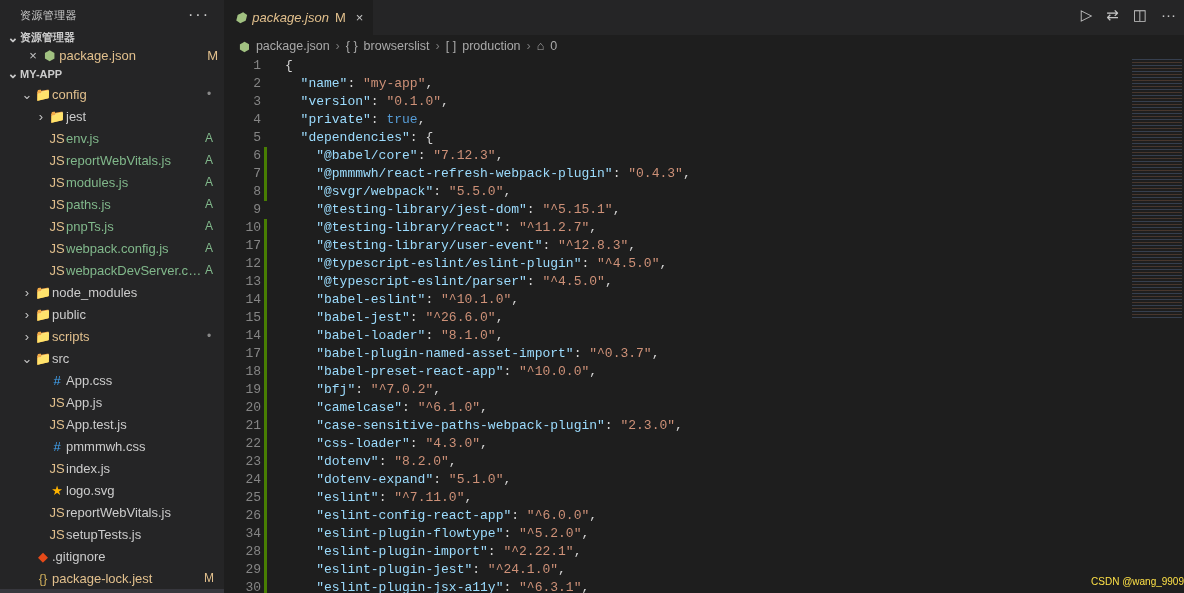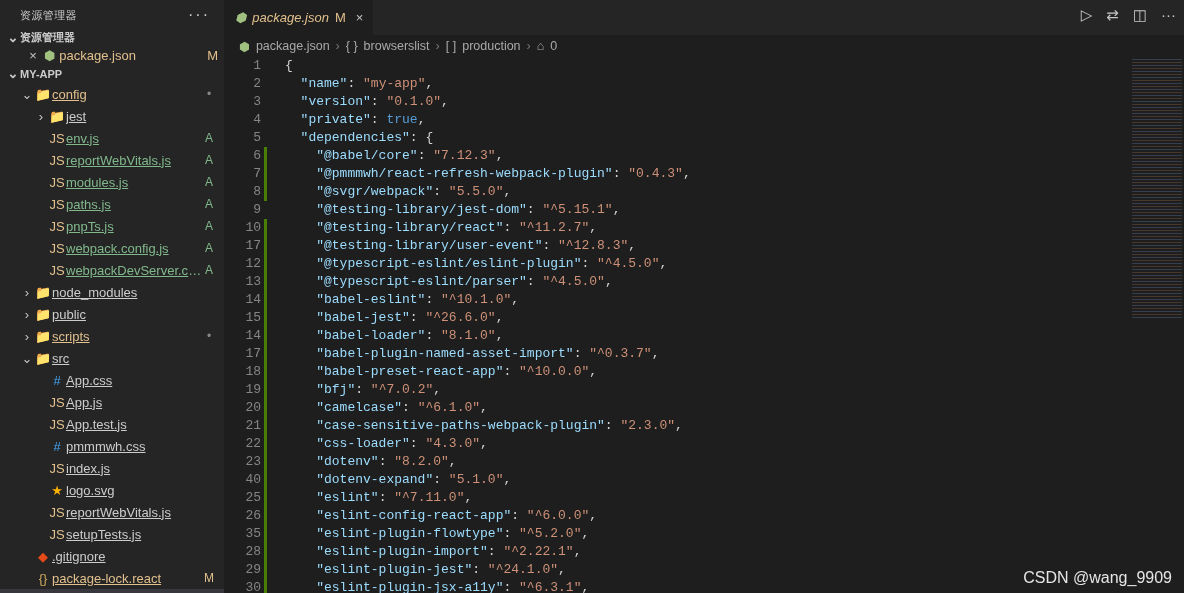--- a/index.html
+++ b/index.html
@@ -52,21 +52,21 @@
   align-items: center;
   height: 22px;
   padding-right: 8px;
   font-size: 13px;
   cursor: pointer;
   position: relative;
 }
 .tree-row.selected { background: #37373d; }
 .tree-row .chev { width: 14px; font-size: 13px; text-align: center; color: #c5c5c5; }
 .tree-row .icon { width: 18px; text-align: center; font-size: 13px; }
-.tree-row .label { flex: 1; white-space: nowrap; overflow: hidden; text-overflow: ellipsis; text-decoration: underline; }
+.tree-row .label { flex: 1; white-space: nowrap; overflow: hidden; text-overflow: ellipsis; }
 .tree-row .status { width: 14px; text-align: center; font-size: 12px; }
 .status-M { color: #e2c08d; }
 .status-A { color: #81b88b; }
 .status-dot { color: #888; font-size: 16px; line-height: 0; }
 .label.modified { color: #e2c08d; }
 .label.added { color: #81b88b; }
 .icon-folder { color: #c09553; }
 .icon-folder-blue { color: #3794ff; }
 .icon-folder-green { color: #43a047; }
 .icon-folder-teal { color: #26a69a; }
@@ -164,24 +164,24 @@
   height: 260px;
   background: repeating-linear-gradient(
     to bottom,
     #4a5a76 0 1px, transparent 1px 3px,
     #6a4a3a 3px 4px, transparent 4px 6px
   );
   opacity: 0.55;
 }
 .watermark {
   position: absolute;
-  right: 12px;
+  right: 0;
   bottom: 6px;
-  color: #e5e5e5;
-  font-size: 16px;
+  color: #fde047;
+  font-size: 10px;
 }
 </style>
 </head>
 <body>
 
 <div class="sidebar">
   <div class="sidebar-header">
     <span>资源管理器</span>
     <span class="dots-icon">···</span>
   </div>
@@ -334,21 +334,21 @@
       </div>
       <div class="tree-row" style="padding-left: 20px;">
         <span class="chev"></span>
         <span class="icon icon-git">◆</span>
         <span class="label ">.gitignore</span>
         <span class="status"></span>
       </div>
       <div class="tree-row" style="padding-left: 20px;">
         <span class="chev"></span>
         <span class="icon icon-json">{}</span>
-        <span class="label modified">package-lock.react</span>
+        <span class="label modified">package-lock.jest</span>
         <span class="status status-M">M</span>
       </div>
       <div class="tree-row selected" style="padding-left: 20px;">
         <span class="chev"></span>
         <span class="icon icon-json-green">⬢</span>
         <span class="label modified">package.json</span>
       </div>
     </div>
 </div>
 
@@ -400,24 +400,24 @@
         <div class="gutter-line changed">14</div>
         <div class="gutter-line changed">15</div>
         <div class="gutter-line changed">14</div>
         <div class="gutter-line changed">17</div>
         <div class="gutter-line changed">18</div>
         <div class="gutter-line changed">19</div>
         <div class="gutter-line changed">20</div>
         <div class="gutter-line changed">21</div>
         <div class="gutter-line changed">22</div>
         <div class="gutter-line changed">23</div>
-        <div class="gutter-line changed">40</div>
+        <div class="gutter-line changed">24</div>
         <div class="gutter-line changed">25</div>
         <div class="gutter-line changed">26</div>
-        <div class="gutter-line changed">35</div>
+        <div class="gutter-line changed">34</div>
         <div class="gutter-line changed">28</div>
         <div class="gutter-line changed">29</div>
         <div class="gutter-line changed">30</div>
       </div>
     <div class="code" id="code"><div><span class="tok-brace">{</span></div><div><span class="tok-key">  "name"</span><span class="tok-punc">: </span><span class="tok-str">"my-app"</span><span class="tok-punc">,</span></div><div><span class="tok-key">  "version"</span><span class="tok-punc">: </span><span class="tok-str">"0.1.0"</span><span class="tok-punc">,</span></div><div><span class="tok-key">  "private"</span><span class="tok-punc">: </span><span class="tok-bool">true</span><span class="tok-punc">,</span></div><div><span class="tok-key">  "dependencies"</span><span class="tok-punc">: </span><span class="tok-brace">{</span></div><div><span class="tok-key">    "@babel/core"</span><span class="tok-punc">: </span><span class="tok-str">"7.12.3"</span><span class="tok-punc">,</span></div><div><span class="tok-key">    "@pmmmwh/react-refresh-webpack-plugin"</span><span class="tok-punc">: </span><span class="tok-str">"0.4.3"</span><span class="tok-punc">,</span></div><div><span class="tok-key">    "@svgr/webpack"</span><span class="tok-punc">: </span><span class="tok-str">"5.5.0"</span><span class="tok-punc">,</span></div><div><span class="tok-key">    "@testing-library/jest-dom"</span><span class="tok-punc">: </span><span class="tok-str">"^5.15.1"</span><span class="tok-punc">,</span></div><div><span class="tok-key">    "@testing-library/react"</span><span class="tok-punc">: </span><span class="tok-str">"^11.2.7"</span><span class="tok-punc">,</span></div><div><span class="tok-key">    "@testing-library/user-event"</span><span class="tok-punc">: </span><span class="tok-str">"^12.8.3"</span><span class="tok-punc">,</span></div><div><span class="tok-key">    "@typescript-eslint/eslint-plugin"</span><span class="tok-punc">: </span><span class="tok-str">"^4.5.0"</span><span class="tok-punc">,</span></div><div><span class="tok-key">    "@typescript-eslint/parser"</span><span class="tok-punc">: </span><span class="tok-str">"^4.5.0"</span><span class="tok-punc">,</span></div><div><span class="tok-key">    "babel-eslint"</span><span class="tok-punc">: </span><span class="tok-str">"^10.1.0"</span><span class="tok-punc">,</span></div><div><span class="tok-key">    "babel-jest"</span><span class="tok-punc">: </span><span class="tok-str">"^26.6.0"</span><span class="tok-punc">,</span></div><div><span class="tok-key">    "babel-loader"</span><span class="tok-punc">: </span><span class="tok-str">"8.1.0"</span><span class="tok-punc">,</span></div><div><span class="tok-key">    "babel-plugin-named-asset-import"</span><span class="tok-punc">: </span><span class="tok-str">"^0.3.7"</span><span class="tok-punc">,</span></div><div><span class="tok-key">    "babel-preset-react-app"</span><span class="tok-punc">: </span><span class="tok-str">"^10.0.0"</span><span class="tok-punc">,</span></div><div><span class="tok-key">    "bfj"</span><span class="tok-punc">: </span><span class="tok-str">"^7.0.2"</span><span class="tok-punc">,</span></div><div><span class="tok-key">    "camelcase"</span><span class="tok-punc">: </span><span class="tok-str">"^6.1.0"</span><span class="tok-punc">,</span></div><div><span class="tok-key">    "case-sensitive-paths-webpack-plugin"</span><span class="tok-punc">: </span><span class="tok-str">"2.3.0"</span><span class="tok-punc">,</span></div><div><span class="tok-key">    "css-loader"</span><span class="tok-punc">: </span><span class="tok-str">"4.3.0"</span><span class="tok-punc">,</span></div><div><span class="tok-key">    "dotenv"</span><span class="tok-punc">: </span><span class="tok-str">"8.2.0"</span><span class="tok-punc">,</span></div><div><span class="tok-key">    "dotenv-expand"</span><span class="tok-punc">: </span><span class="tok-str">"5.1.0"</span><span class="tok-punc">,</span></div><div><span class="tok-key">    "eslint"</span><span class="tok-punc">: </span><span class="tok-str">"^7.11.0"</span><span class="tok-punc">,</span></div><div><span class="tok-key">    "eslint-config-react-app"</span><span class="tok-punc">: </span><span class="tok-str">"^6.0.0"</span><span class="tok-punc">,</span></div><div><span class="tok-key">    "eslint-plugin-flowtype"</span><span class="tok-punc">: </span><span class="tok-str">"^5.2.0"</span><span class="tok-punc">,</span></div><div><span class="tok-key">    "eslint-plugin-import"</span><span class="tok-punc">: </span><span class="tok-str">"^2.22.1"</span><span class="tok-punc">,</span></div><div><span class="tok-key">    "eslint-plugin-jest"</span><span class="tok-punc">: </span><span class="tok-str">"^24.1.0"</span><span class="tok-punc">,</span></div><div><span class="tok-key">    "eslint-plugin-jsx-a11y"</span><span class="tok-punc">: </span><span class="tok-str">"^6.3.1"</span><span class="tok-punc">,</span></div></div>
     <div class="minimap">
       <div class="minimap-inner"></div>
     </div>
   </div>
 

